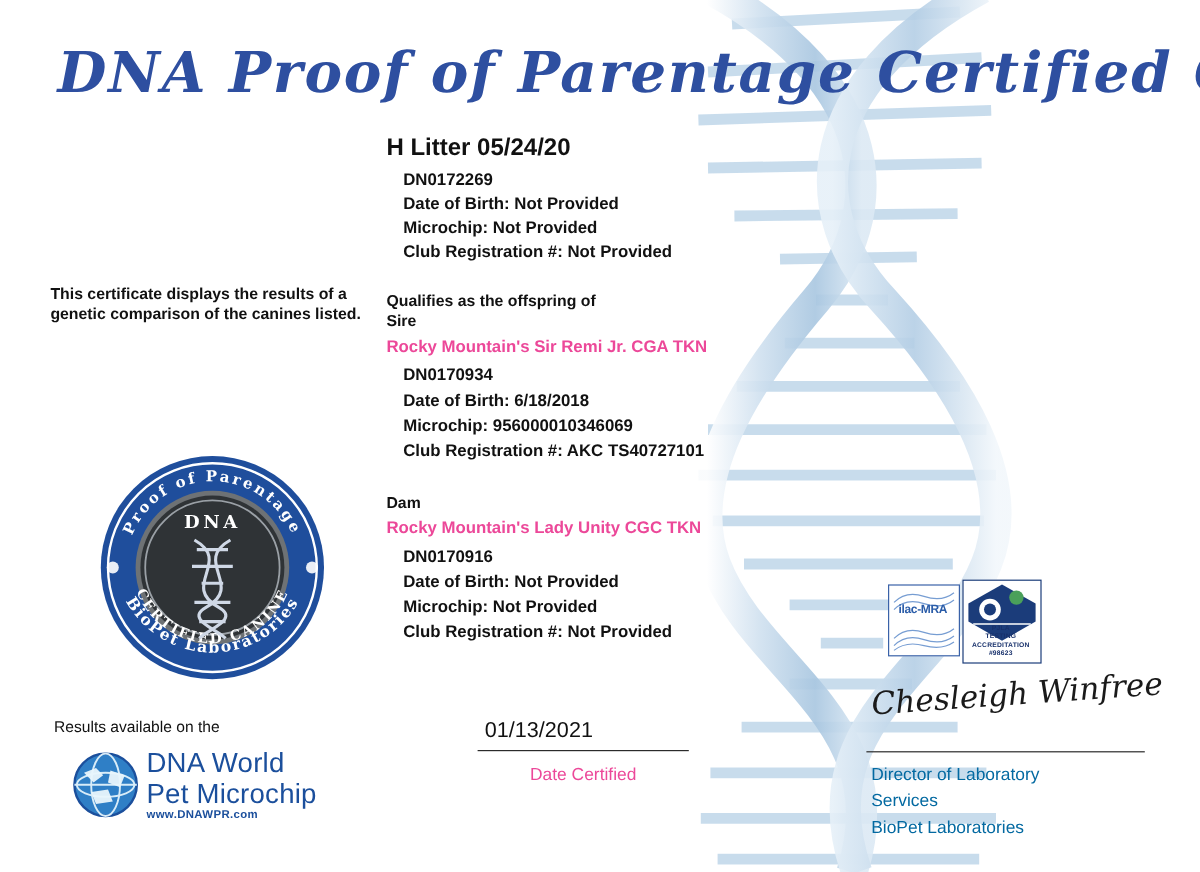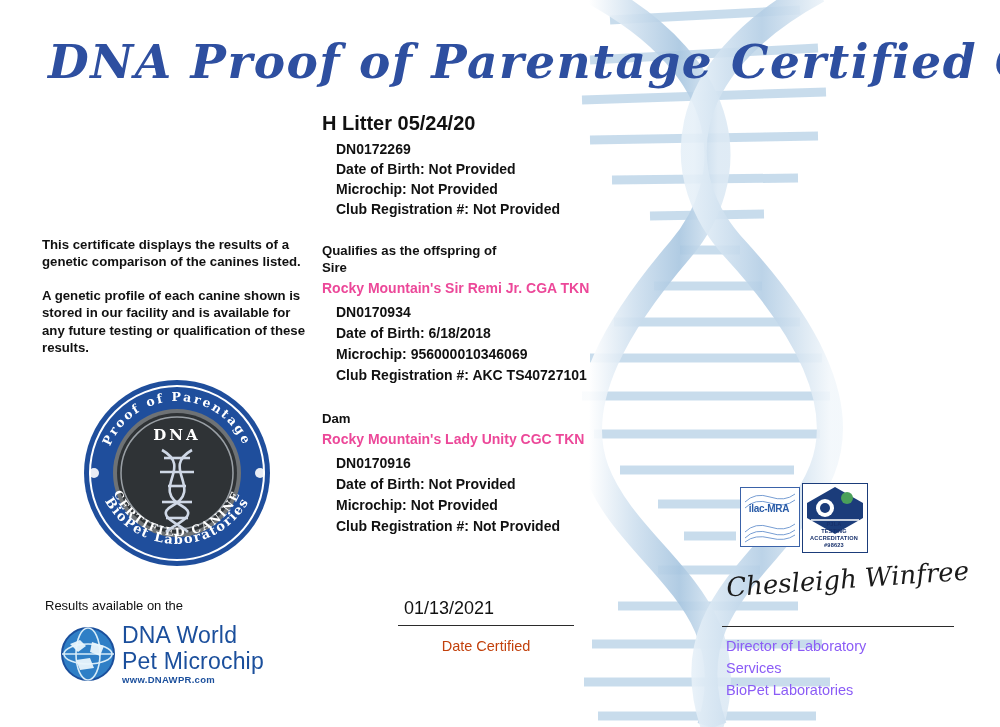--- a/index.html
+++ b/index.html
@@ -219,21 +219,21 @@
     border-bottom: 1px solid #2b2b2b;
     z-index: 3;
   }
   .date-label {
     position: absolute;
     left: 398px;
     top: 638px;
     width: 176px;
     text-align: center;
     font-size: 14.5px;
-    color: #c2410c;
+    color: #ec4899;
     z-index: 3;
   }
 
   .signature {
     position: absolute;
     left: 726px;
     top: 564px;
     font-family: "DejaVu Serif", serif;
     font-style: italic;
     font-size: 26px;
@@ -250,21 +250,21 @@
     border-bottom: 1px solid #2b2b2b;
     z-index: 4;
   }
   .sig-lines {
     position: absolute;
     left: 726px;
     top: 636px;
     width: 250px;
     font-size: 14.5px;
     line-height: 1.5;
-    color: #8b5cf6;
+    color: #0369a1;
     z-index: 4;
   }
 </style>
 </head>
 <body>
 
 <div class="page">
 
   <svg class="helix-art" viewBox="0 0 340 727" preserveAspectRatio="none">
     <defs>
@@ -305,21 +305,20 @@
     </g>
 
     <path d="M 40,-10 C 190,70 190,180 130,250 C 70,320 20,400 46,470 C 80,560 200,600 160,727" fill="none" stroke="url(#hg)" stroke-width="26" opacity="0.9"></path>
     <path d="M 268,-10 C 120,70 120,180 186,250 C 250,320 300,400 272,470 C 236,560 120,600 164,727" fill="none" stroke="url(#hg2)" stroke-width="26" opacity="0.9"></path>
   </svg>
 
   <div class="title">DNA Proof of Parentage Certified Canine</div>
 
   <div class="left-note">
     <p>This certificate displays the results of a genetic comparison of the canines listed.</p>
-    <p>A genetic profile of each canine shown is stored in our facility and is available for any future testing or qualification of these results.</p>
   </div>
 
   <svg class="seal" viewBox="0 0 190 190">
     <circle cx="95" cy="95" r="93" fill="#1f4e9c"></circle>
     <circle cx="95" cy="95" r="87" fill="none" stroke="#ffffff" stroke-width="2"></circle>
     <circle cx="95" cy="95" r="64" fill="#6e7275"></circle>
     <circle cx="95" cy="95" r="60" fill="#2f3336"></circle>
     <circle cx="95" cy="95" r="56" fill="none" stroke="#9aa0a6" stroke-width="1.5"></circle>
 
     <circle cx="12" cy="95" r="5" fill="#ffffff" opacity="0.9"></circle>

